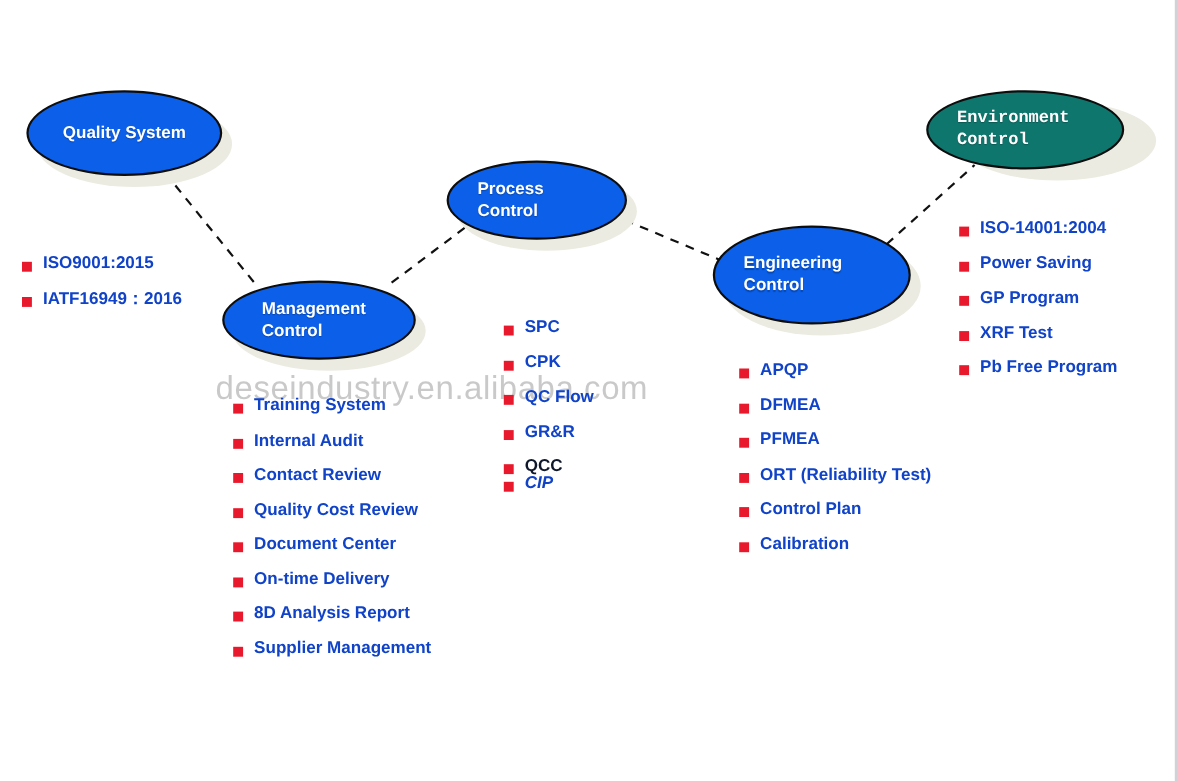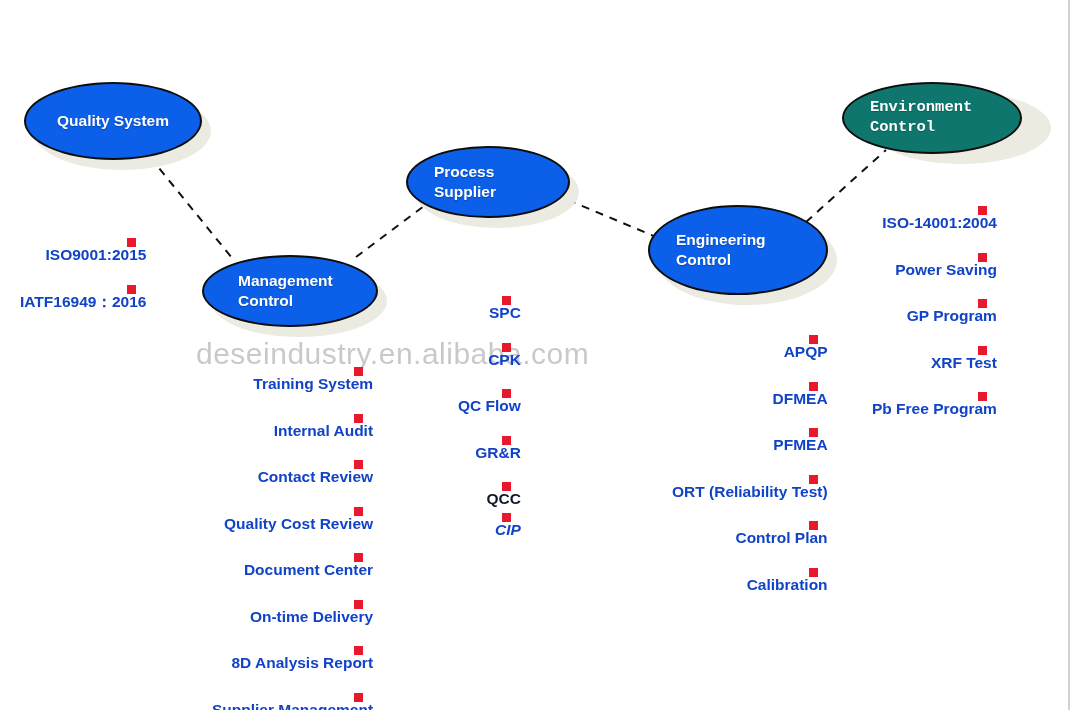--- a/index.html
+++ b/index.html
@@ -79,23 +79,22 @@
   }
   .bullet-list {
     position: absolute;
     z-index: 4;
     margin: 0;
     padding: 0;
     list-style: none;
   }
   .bullet-item {
     display: flex;
-    align-items: flex-end;
+    align-items: center;
     white-space: nowrap;
-    flex-direction: column;
   }
   .bullet-marker {
     width: 9px;
     height: 9px;
     background: #e8192c;
     flex: 0 0 auto;
     margin-right: 10px;
     margin-top: 6px;
   }
   .bullet-label {
@@ -123,21 +122,21 @@
         <div class="node-label center" style="color: rgb(255, 255, 255);">Quality System</div>
       </div>
       <div class="node-shadow" style="left: 211px; top: 265px; width: 176px; height: 72px; background: rgb(236, 235, 226);"></div>
       <div class="node" style="left: 202px; top: 255px; width: 176px; height: 72px; background: rgb(11, 95, 232); border-color: rgb(13, 13, 13);">
         <div class="node-label left" style="padding-left: 34px; color: rgb(255, 255, 255);">Management
 Control</div>
       </div>
       <div class="node-shadow" style="left: 415px; top: 156px; width: 164px; height: 72px; background: rgb(236, 235, 226);"></div>
       <div class="node" style="left: 406px; top: 146px; width: 164px; height: 72px; background: rgb(11, 95, 232); border-color: rgb(13, 13, 13);">
         <div class="node-label left" style="padding-left: 26px; color: rgb(255, 255, 255);">Process
-Supplier</div>
+Control</div>
       </div>
       <div class="node-shadow" style="left: 657px; top: 215px; width: 180px; height: 90px; background: rgb(236, 235, 226);"></div>
       <div class="node" style="left: 648px; top: 205px; width: 180px; height: 90px; background: rgb(11, 95, 232); border-color: rgb(13, 13, 13);">
         <div class="node-label left" style="padding-left: 26px; color: rgb(255, 255, 255);">Engineering
 Control</div>
       </div>
       <div class="node-shadow" style="left: 871px; top: 92px; width: 180px; height: 72px; background: rgb(236, 235, 226);"></div>
       <div class="node" style="left: 842px; top: 82px; width: 180px; height: 72px; background: #0f766e; border-color: rgb(13, 13, 13); font-family: Liberation Mono, monospace;">
         <div class="node-label left" style="padding-left: 26px; color: rgb(255, 255, 255);">Environment
 Control</div>

